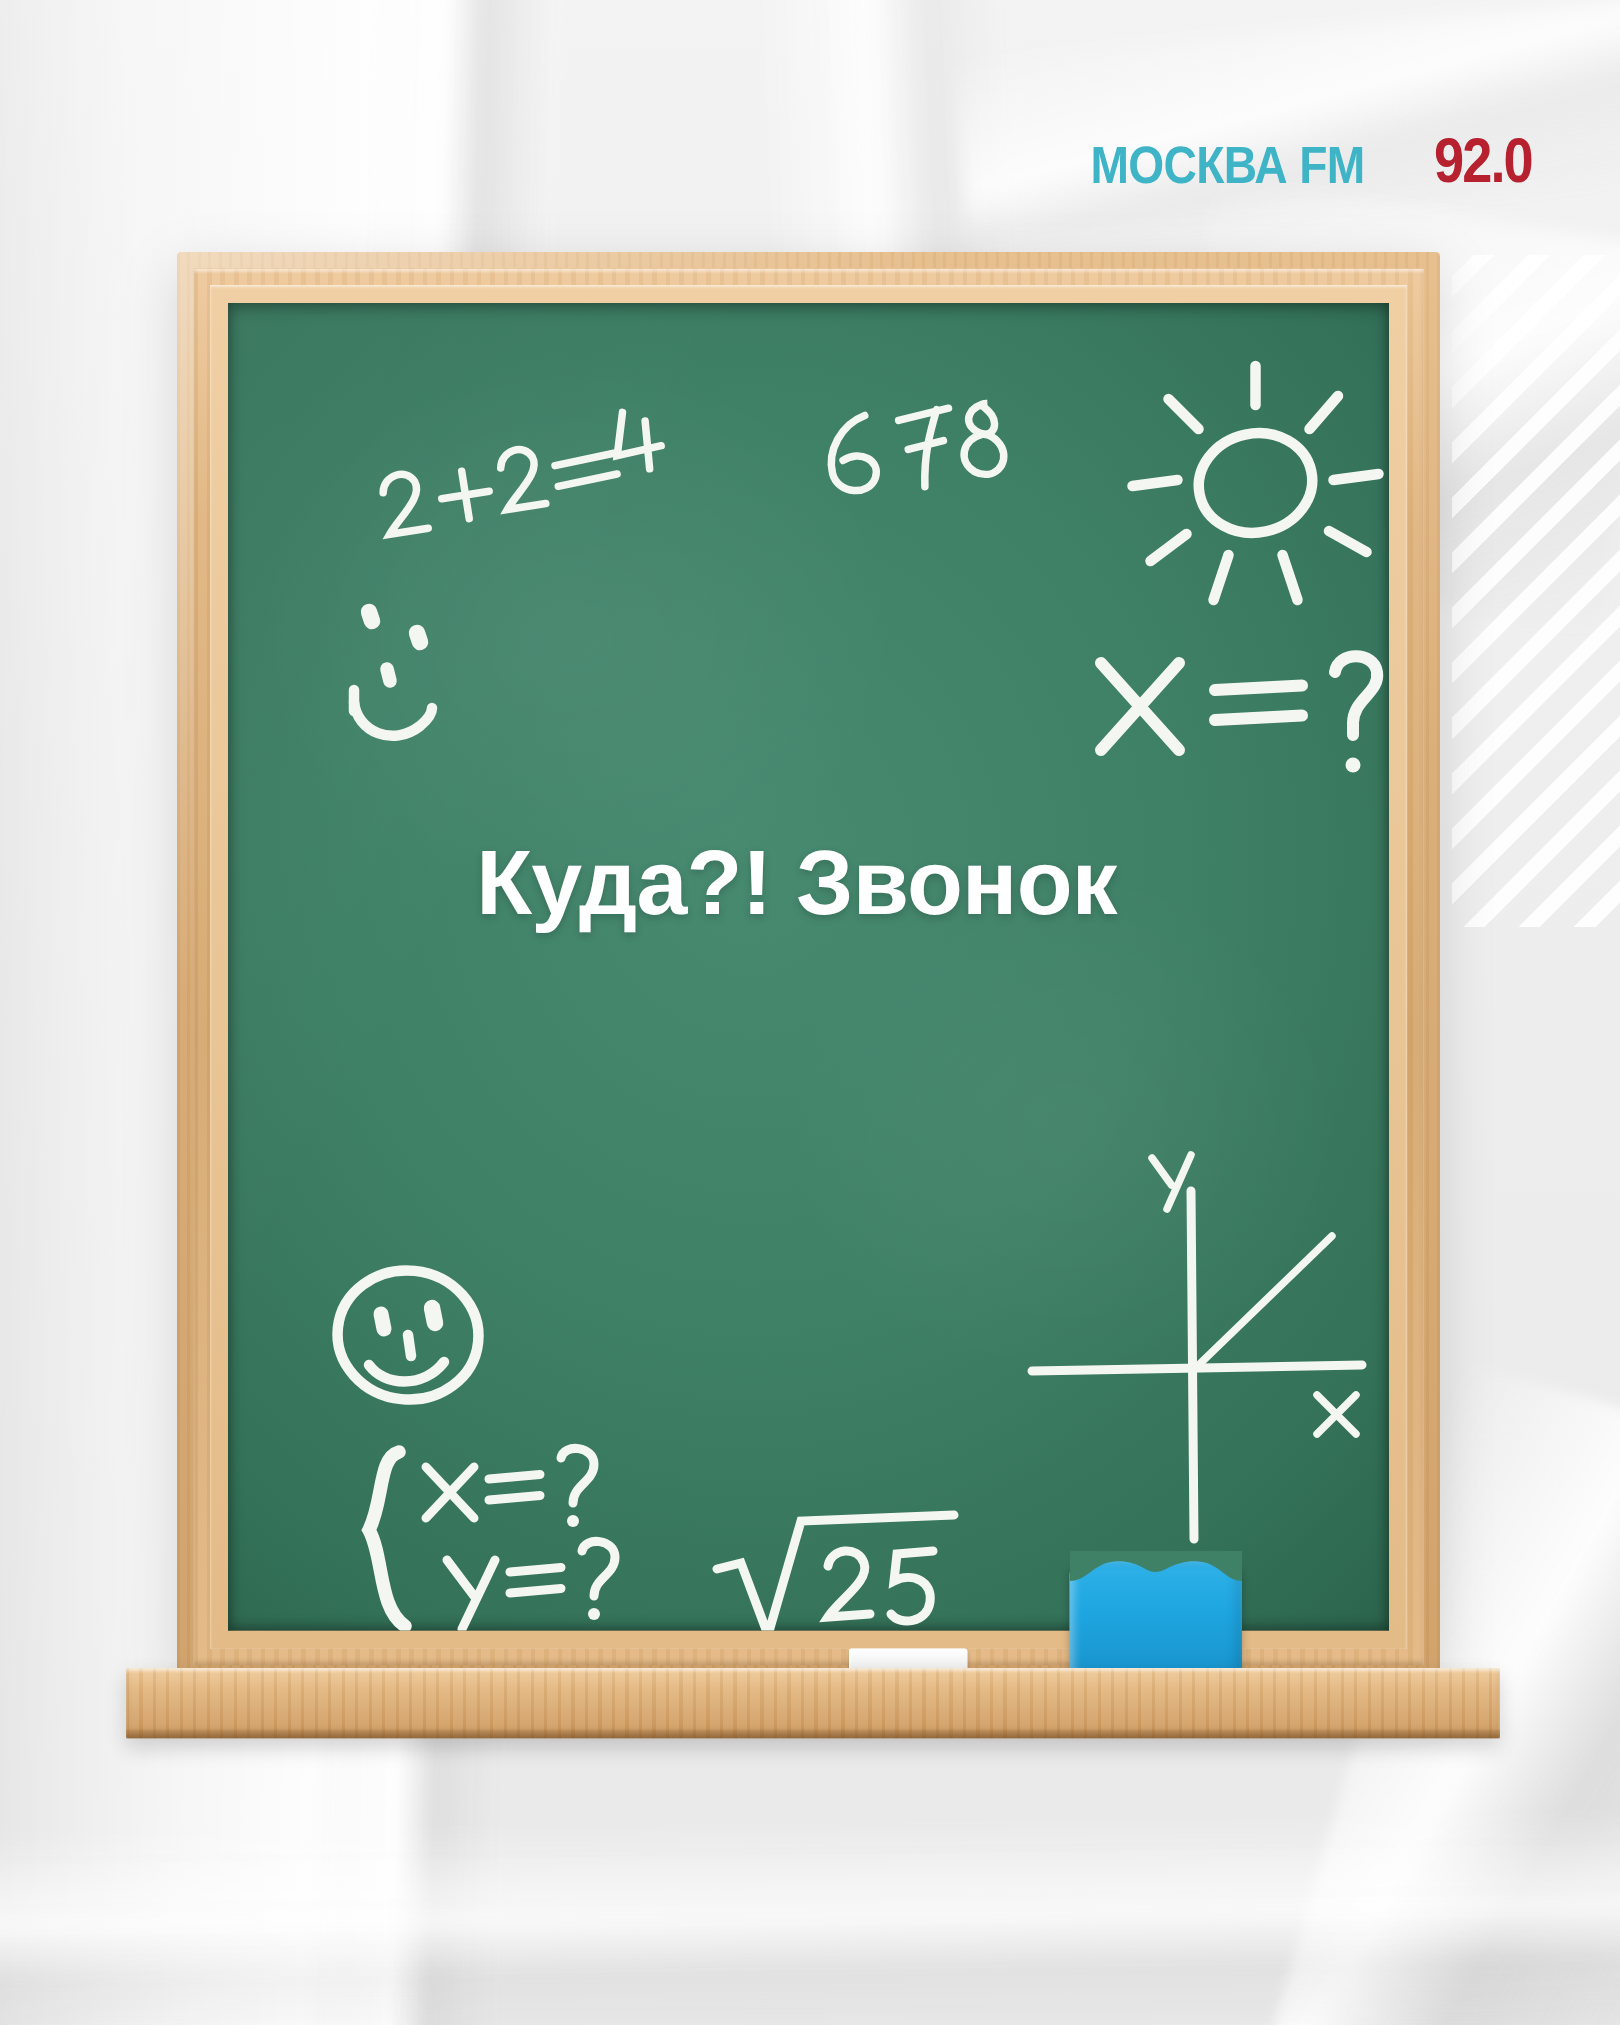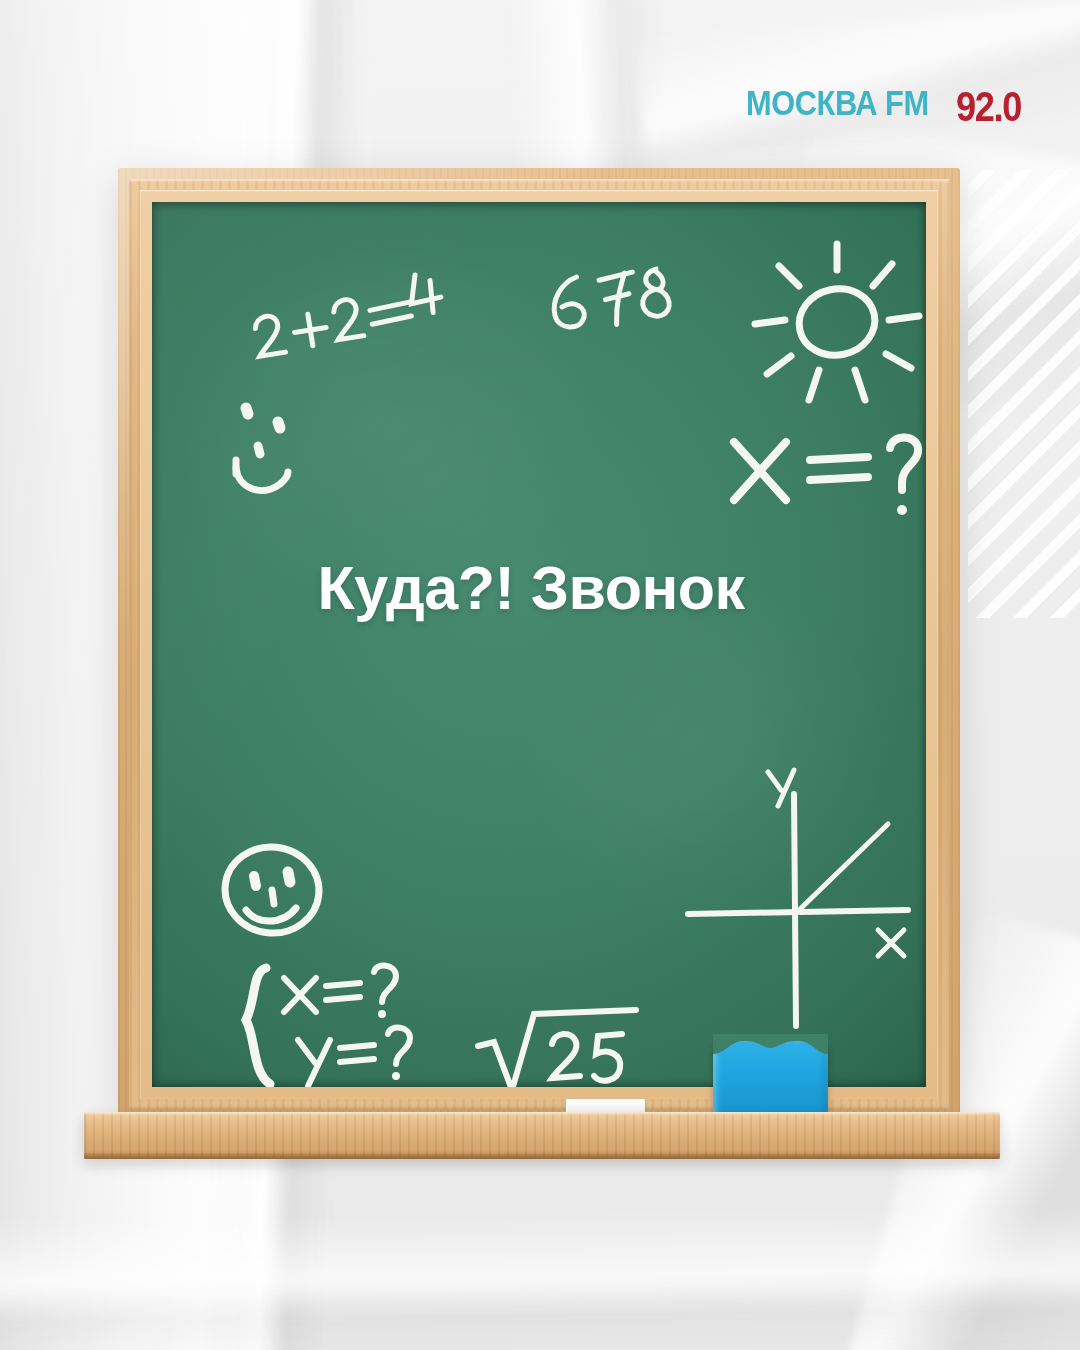--- a/index.html
+++ b/index.html
@@ -82,22 +82,22 @@
     );
     opacity: 0.95;
   }
 
   
   .logo {
     position: absolute;
     right: 48px;
     top: 83px;
     display: flex;
-    align-items: flex-start;
-    gap: 7px;
+    align-items: flex-end;
+    gap: 26px;
     letter-spacing: -0.5px;
   }
   .logo .mos {
     font-size: 35px;
     font-weight: bold;
     color: #3eb4c6;
     font-family: "Liberation Sans", sans-serif;
     transform: scaleX(0.88);
     transform-origin: left center;
     letter-spacing: -0.5px;

